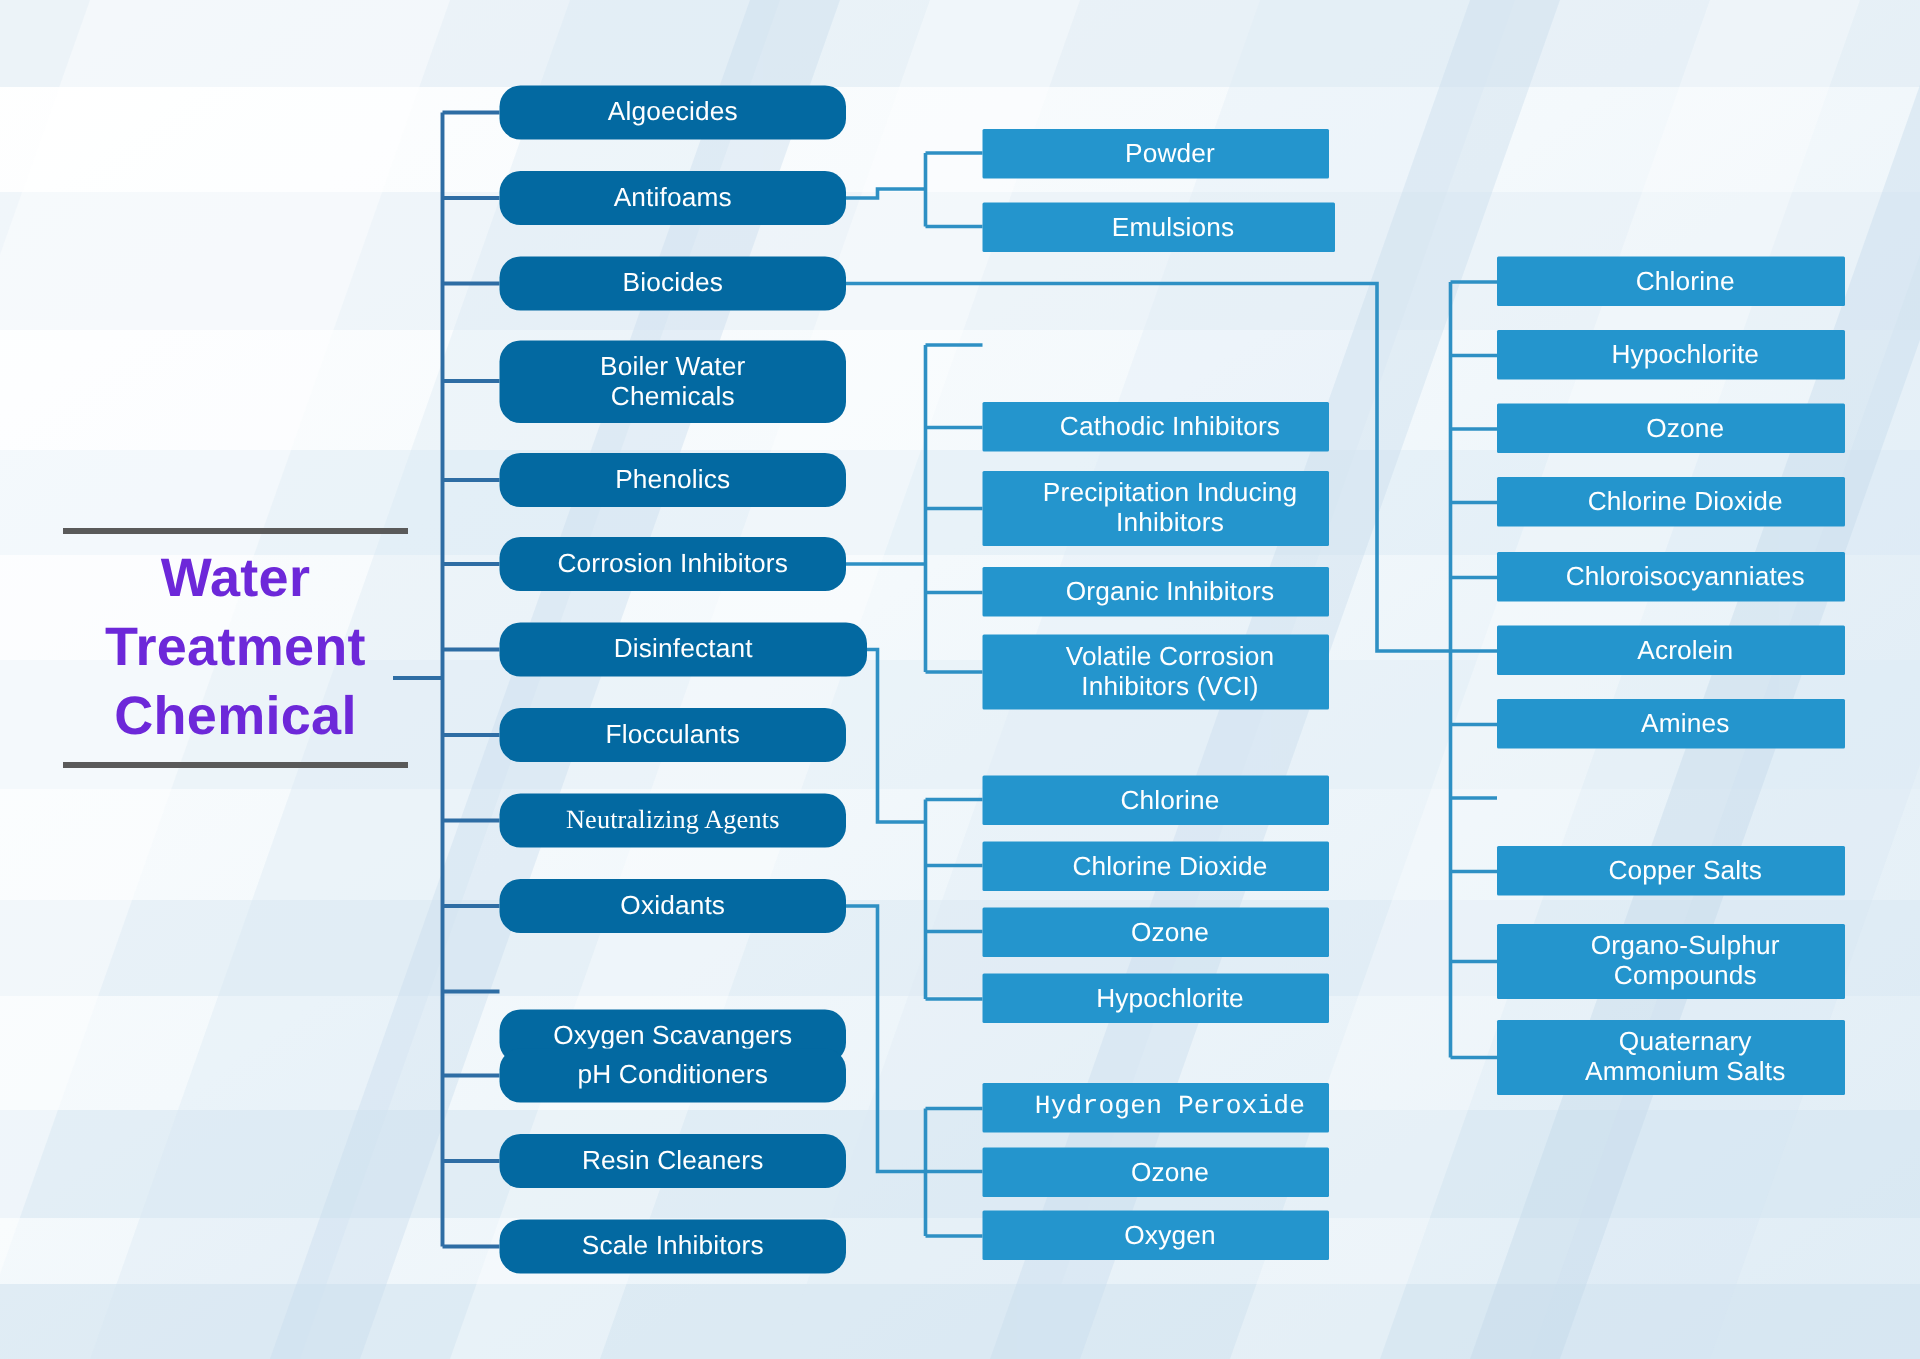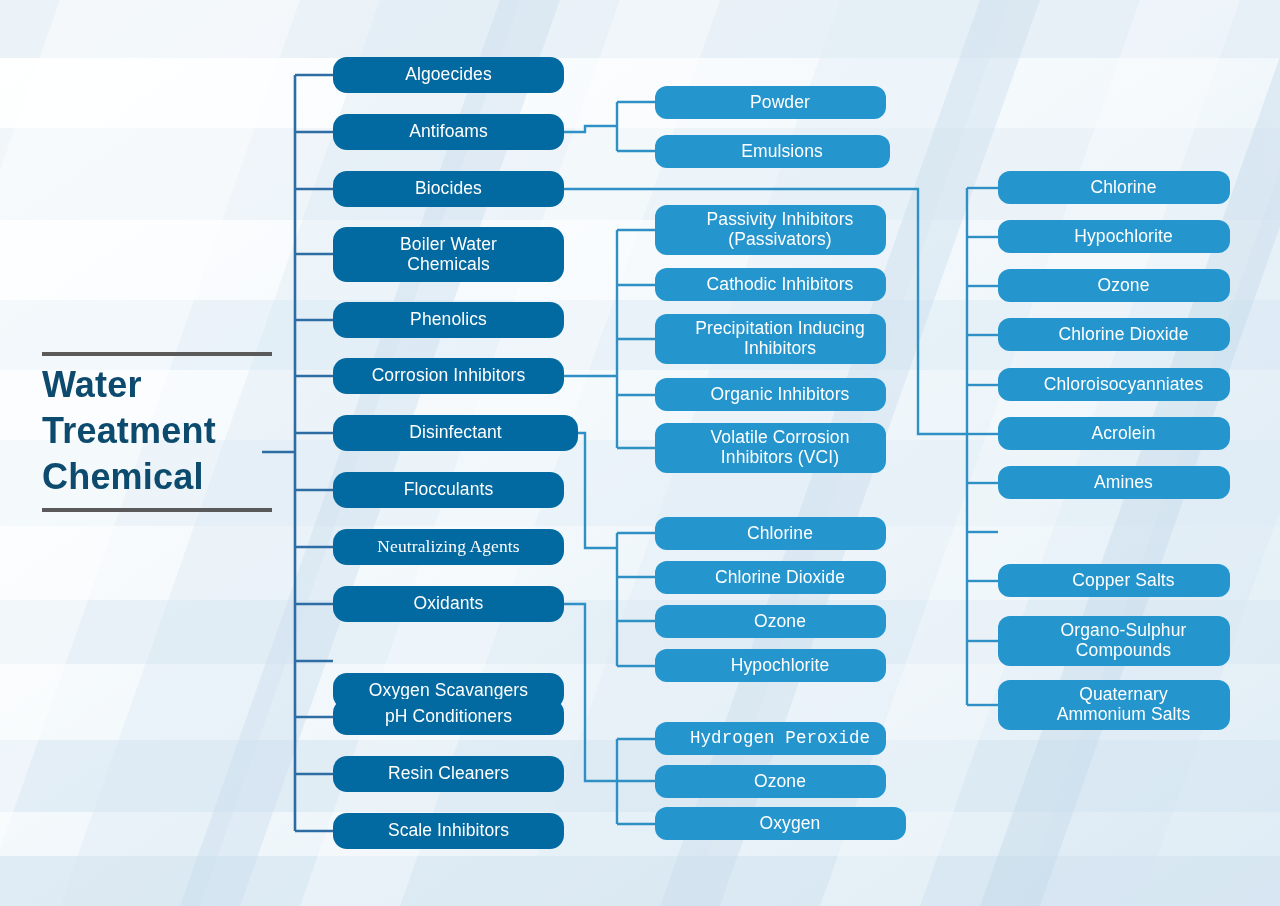--- a/index.html
+++ b/index.html
@@ -57,21 +57,21 @@
     letter-spacing: .1px;
   }
   .node.l1 {
     background: #0369a1;
     font-size: 17.5px;
     border-radius: 14px;
   }
   .node.l2 {
     background: #2495cd;
     font-size: 17.5px;
-    border-radius: 12px;
+    border-radius: 1px;
     padding-left: 25px;
   }
 
   
   #root {
     position: absolute;
     left: 42px;
     top: 352px;
     width: 230px;
     z-index: 2;
@@ -83,22 +83,22 @@
   }
   #root .rule.bottom {
     margin-top: 8px;
   }
   #root .rule.top {
     margin-bottom: 6px;
   }
   #root-title {
     font-size: 36px;
     font-weight: bold;
-    color: #0c4a6e;
-    text-align: left;
+    color: #6d28d9;
+    text-align: center;
     line-height: 1.28;
     letter-spacing: .2px;
   }
 </style>
 </head>
 <body>
 
 <div id="canvas">
 
   <svg id="bg" viewBox="0 0 1280 906" preserveAspectRatio="none">
@@ -232,26 +232,20 @@
   <div class="node l1" style="left:333px; top:529px; width:231px; height:36px;font-family:Liberation Serif, serif;">Neutralizing Agents</div>
   <div class="node l1" style="left:333px; top:586px; width:231px; height:36px;">Oxidants</div>
   <div class="node l1" style="left:333px; top:673px; width:231px; height:36px;">Oxygen Scavangers</div>
   <div class="node l1" style="left:333px; top:699px; width:231px; height:36px;">pH Conditioners</div>
   <div class="node l1" style="left:333px; top:756px; width:231px; height:36px;">Resin Cleaners</div>
   <div class="node l1" style="left:333px; top:813px; width:231px; height:36px;">Scale Inhibitors</div>
 
   <div class="node l2" style="left:655px; top:86px;  width:231px; height:33px;">Powder</div>
   <div class="node l2" style="left:655px; top:135px; width:235px; height:33px;">Emulsions</div>
 
-  <div class="node l2" style="left:655px; top:205px; width:231px; height:50px;">
-    <div>
-      <div>Passivity Inhibitors</div>
-      <div>(Passivators)</div>
-    </div>
-  </div>
   <div class="node l2" style="left:655px; top:268px; width:231px; height:33px;">Cathodic Inhibitors</div>
   <div class="node l2" style="left:655px; top:314px; width:231px; height:50px;">
     <div>
       <div>Precipitation Inducing</div>
       <div>Inhibitors</div>
     </div>
   </div>
   <div class="node l2" style="left:655px; top:378px; width:231px; height:33px;">Organic Inhibitors</div>
   <div class="node l2" style="left:655px; top:423px; width:231px; height:50px;">
     <div>
@@ -260,21 +254,21 @@
     </div>
   </div>
 
   <div class="node l2" style="left:655px; top:517px; width:231px; height:33px;">Chlorine</div>
   <div class="node l2" style="left:655px; top:561px; width:231px; height:33px;">Chlorine Dioxide</div>
   <div class="node l2" style="left:655px; top:605px; width:231px; height:33px;">Ozone</div>
   <div class="node l2" style="left:655px; top:649px; width:231px; height:33px;">Hypochlorite</div>
 
   <div class="node l2" style="left:655px; top:722px; width:231px; height:33px;font-family:Liberation Mono, monospace;">Hydrogen Peroxide</div>
   <div class="node l2" style="left:655px; top:765px; width:231px; height:33px;">Ozone</div>
-  <div class="node l2" style="left:655px; top:807px; width:251px; height:33px;">Oxygen</div>
+  <div class="node l2" style="left:655px; top:807px; width:231px; height:33px;">Oxygen</div>
 
   <div class="node l2" style="left:998px; top:171px; width:232px; height:33px;">Chlorine</div>
   <div class="node l2" style="left:998px; top:220px; width:232px; height:33px;">Hypochlorite</div>
   <div class="node l2" style="left:998px; top:269px; width:232px; height:33px;">Ozone</div>
   <div class="node l2" style="left:998px; top:318px; width:232px; height:33px;">Chlorine Dioxide</div>
   <div class="node l2" style="left:998px; top:368px; width:232px; height:33px;">Chloroisocyanniates</div>
   <div class="node l2" style="left:998px; top:417px; width:232px; height:33px;">Acrolein</div>
   <div class="node l2" style="left:998px; top:466px; width:232px; height:33px;">Amines</div>
   <div class="node l2" style="left:998px; top:564px; width:232px; height:33px;">Copper Salts</div>
   <div class="node l2" style="left:998px; top:616px; width:232px; height:50px;">

